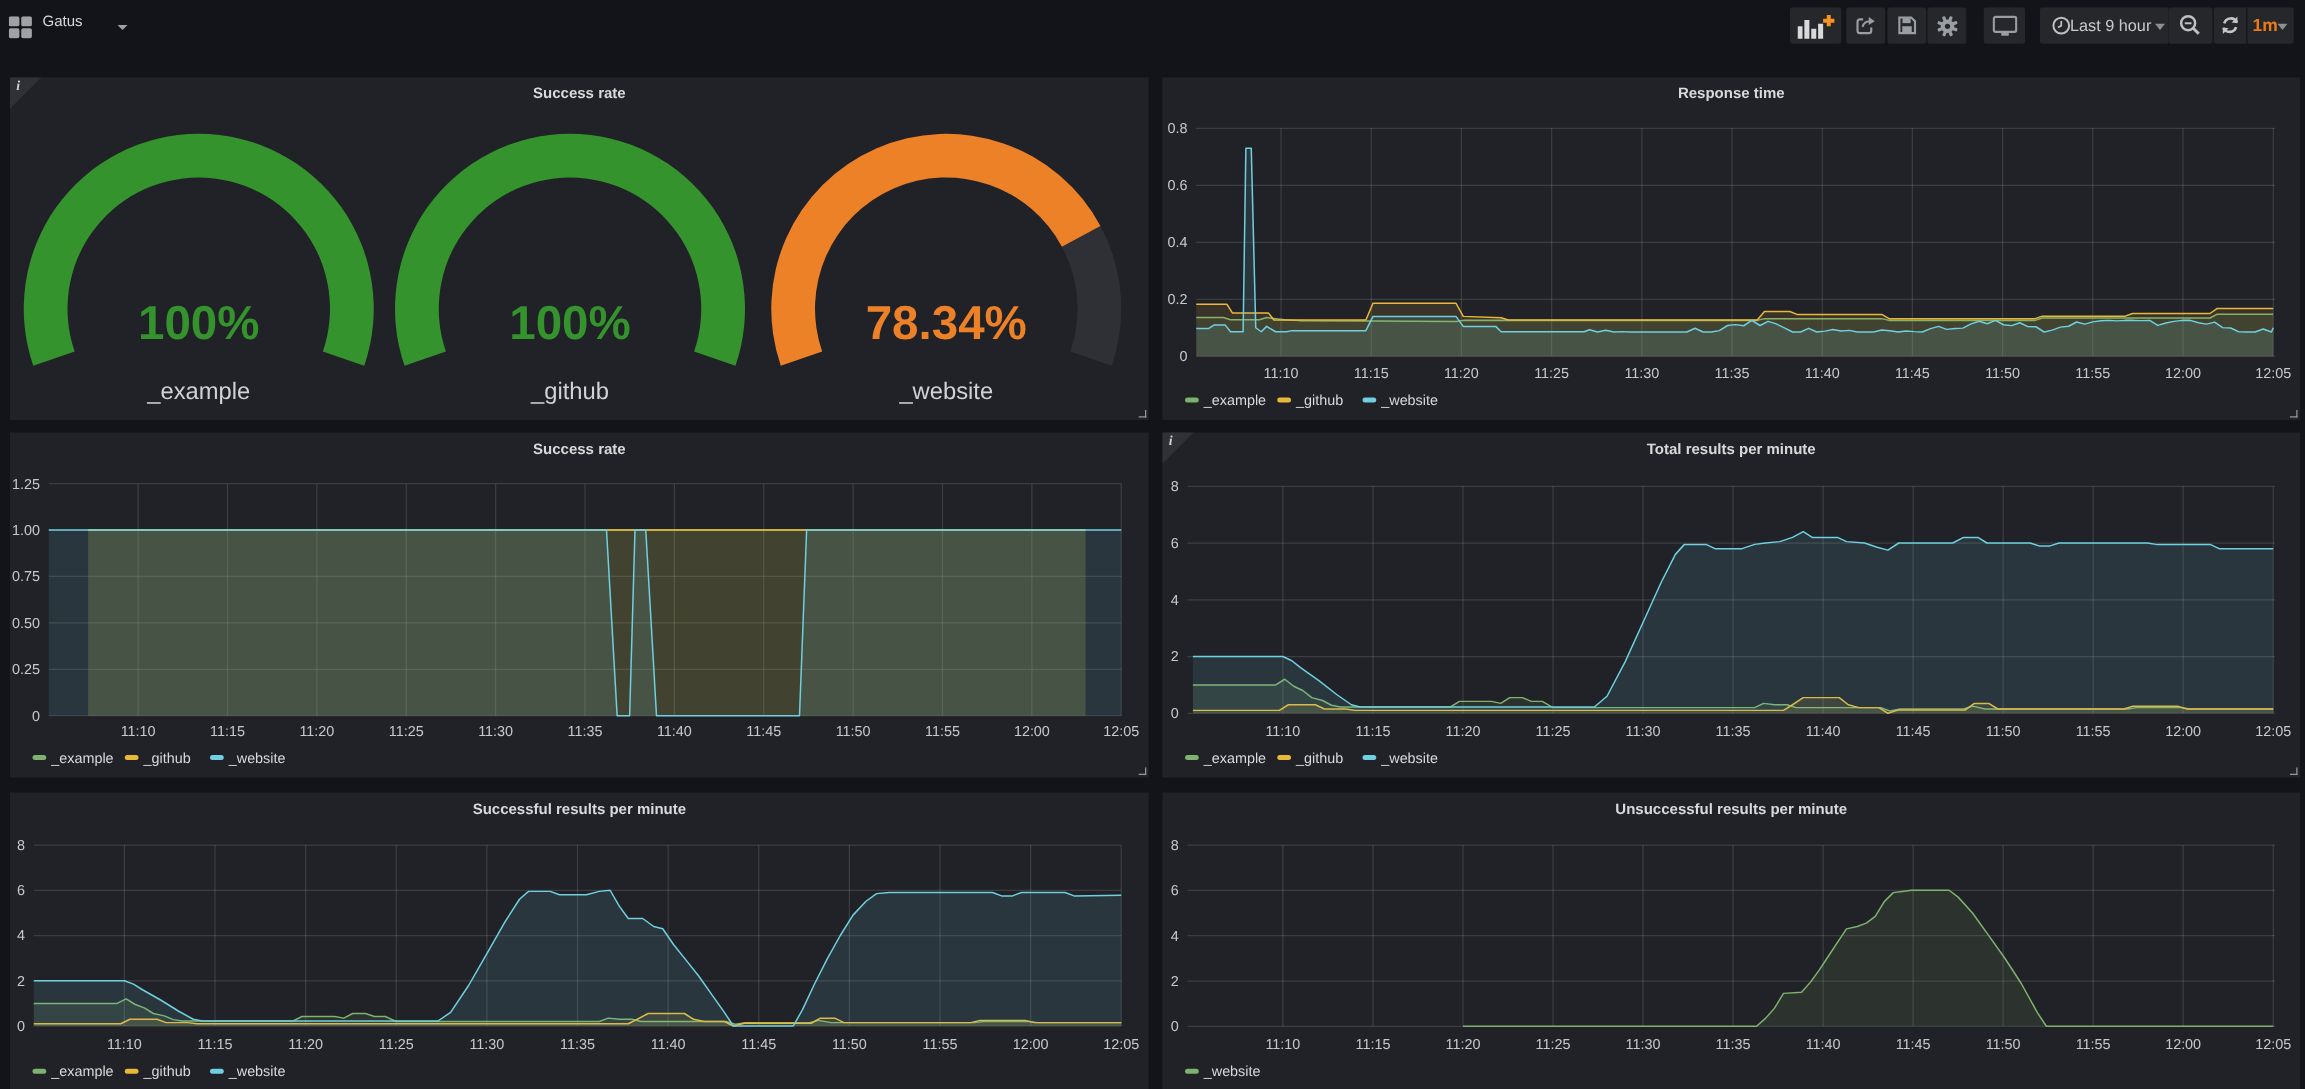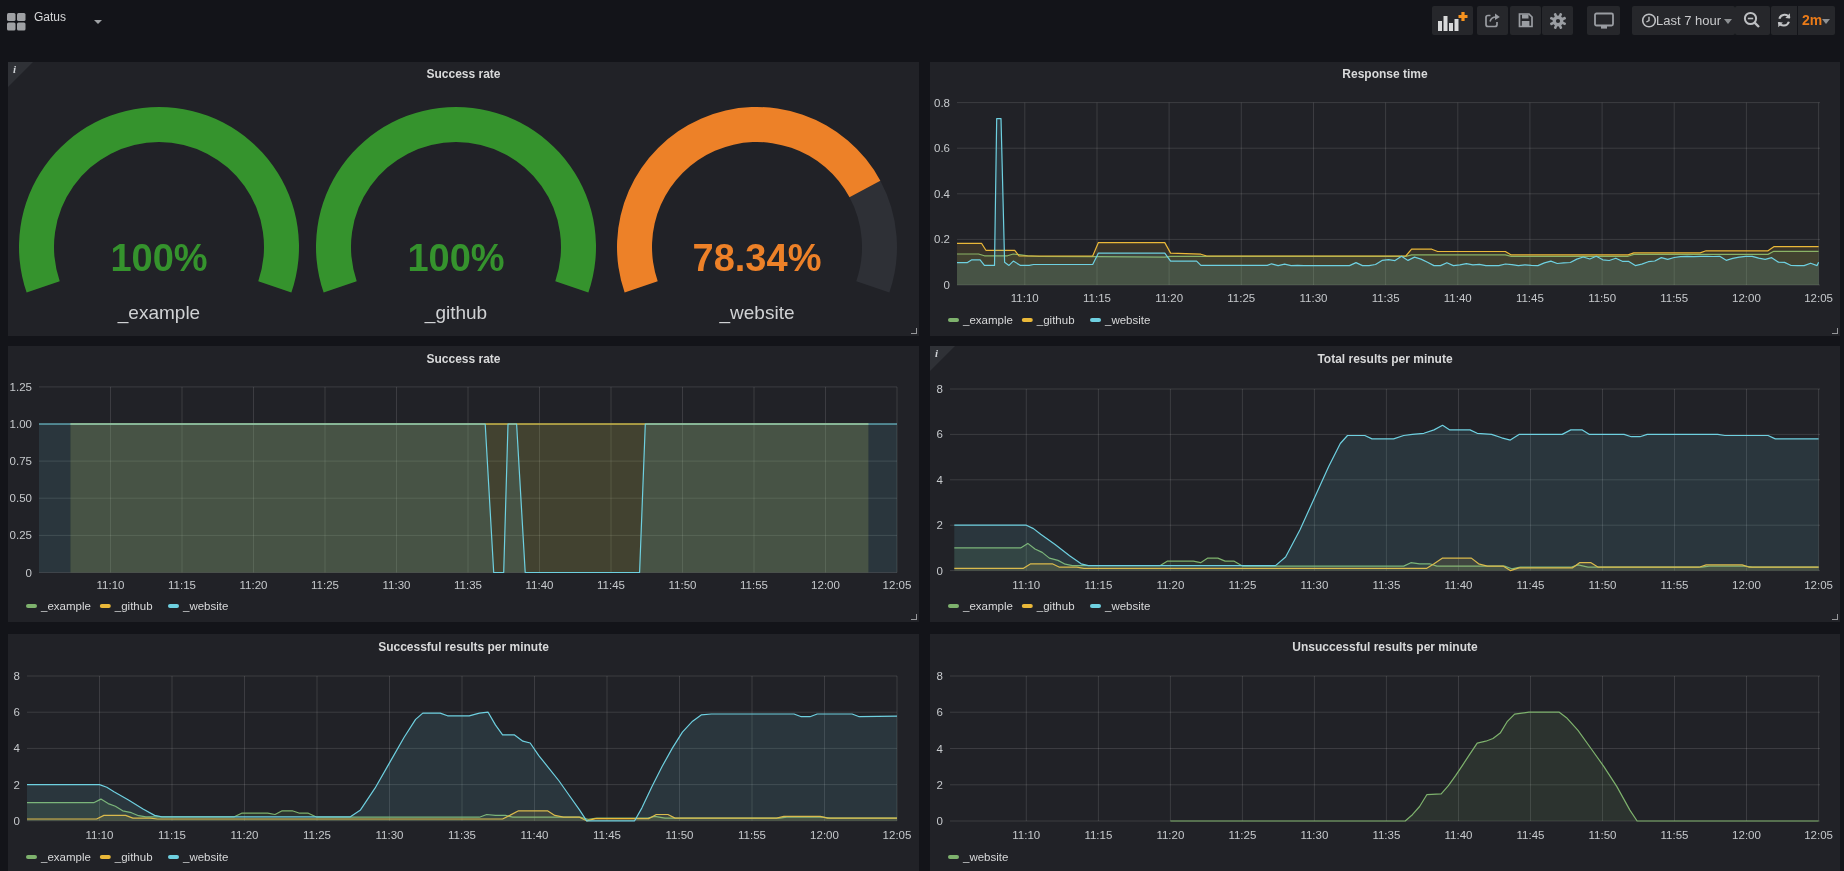--- a/index.html
+++ b/index.html
@@ -68,39 +68,39 @@
     <svg width="20" height="18" style="position:absolute;left:7px;top:6px">
       <rect x="1" y="1.5" width="18" height="12" rx="1.5" fill="none" stroke="#9a9da2" stroke-width="1.8"></rect>
       <rect x="7" y="14" width="6" height="2.6" fill="#9a9da2"></rect>
     </svg>
   </div>
 <div style="position:absolute;left:1632px;top:6px;width:103px;height:29px;background:#26272b;border-radius:2px;">
     <svg width="17" height="17" style="position:absolute;left:9px;top:6px">
       <circle cx="8" cy="8.5" r="6.3" fill="none" stroke="#bdbfc2" stroke-width="1.6"></circle>
       <path d="M8 4.8 V8.5 L5.4 10" stroke="#bdbfc2" stroke-width="1.4" fill="none"></path>
     </svg>
-    <span style="position:absolute;left:24px;top:7px;font-size:13px;white-space:nowrap;letter-spacing:0;color:#c9cacc;">Last 7 hour</span>
+    <span style="position:absolute;left:24px;top:7px;font-size:13px;white-space:nowrap;letter-spacing:0;color:#c9cacc;">Last 9 hour</span>
     <span style="position:absolute;right:3px;top:13px;width:0;height:0;border-left:4.5px solid transparent;border-right:4.5px solid transparent;border-top:5px solid #8d9093;"></span>
   </div>
 <div style="position:absolute;left:1735px;top:6px;width:35px;height:29px;background:#26272b;border-radius:2px;">
     <svg width="19" height="19" style="position:absolute;left:8px;top:5px">
       <circle cx="7.5" cy="7.5" r="5.6" fill="none" stroke="#bdbfc2" stroke-width="2"></circle>
       <line x1="4.8" y1="7.5" x2="10.2" y2="7.5" stroke="#bdbfc2" stroke-width="1.6"></line>
       <line x1="11.6" y1="11.6" x2="16" y2="16" stroke="#bdbfc2" stroke-width="2.4"></line>
     </svg>
   </div>
 <div style="position:absolute;left:1771px;top:6px;width:64px;height:29px;background:#26272b;border-radius:2px;">
     <svg width="17" height="17" style="position:absolute;left:5px;top:6px">
       <path d="M13.6 5.8 A5.5 5.5 0 0 0 3.4 6.7" fill="none" stroke="#c2c4c6" stroke-width="2.1"></path>
       <path d="M13.9 1.2 L14 6.5 L9.3 6 Z" fill="#c2c4c6"></path>
       <path d="M2.7 10.4 A5.5 5.5 0 0 0 12.9 9.7" fill="none" stroke="#c2c4c6" stroke-width="2.1"></path>
       <path d="M2.3 15.2 L2.2 10 L6.9 10.5 Z" fill="#c2c4c6"></path>
     </svg>
     <span style="position:absolute;left:26px;top:0;width:1px;height:29px;background:#131419;"></span>
-    <span style="position:absolute;left:31px;top:6px;font-size:14px;font-weight:bold;color:#eb7b18;white-space:nowrap;">2m</span>
+    <span style="position:absolute;left:31px;top:6px;font-size:14px;font-weight:bold;color:#eb7b18;white-space:nowrap;">1m</span>
     <span style="position:absolute;right:5px;top:13px;width:0;height:0;border-left:4.5px solid transparent;border-right:4.5px solid transparent;border-top:5px solid #8d9093;"></span>
   </div>
 <svg width="1844" height="871" style="position:absolute;left:0;top:0;">
     <text x="463.5" y="78.0" font-size="12" fill="#d8d9da" text-anchor="middle" font-weight="bold" font-family="&quot;Liberation Sans&quot;, sans-serif">Success rate</text>
     <path d="M26.63 292.58 A140 140 0 1 1 291.37 292.58 L258.28 281.18 A105 105 0 1 0 59.72 281.18 Z" fill="#35932d"></path>
     <text x="159.0" y="271.0" font-size="38" fill="#35932d" text-anchor="middle" font-weight="bold" font-family="&quot;Liberation Sans&quot;, sans-serif">100%</text>
     <text x="159.0" y="319.0" font-size="19" fill="#d0d2d4" text-anchor="middle" font-weight="normal" font-family="&quot;Liberation Sans&quot;, sans-serif">_example</text>
     <path d="M323.63 292.58 A140 140 0 1 1 588.37 292.58 L555.28 281.18 A105 105 0 1 0 356.72 281.18 Z" fill="#35932d"></path>
     <text x="456.0" y="271.0" font-size="38" fill="#35932d" text-anchor="middle" font-weight="bold" font-family="&quot;Liberation Sans&quot;, sans-serif">100%</text>
     <text x="456.0" y="319.0" font-size="19" fill="#d0d2d4" text-anchor="middle" font-weight="normal" font-family="&quot;Liberation Sans&quot;, sans-serif">_github</text>

